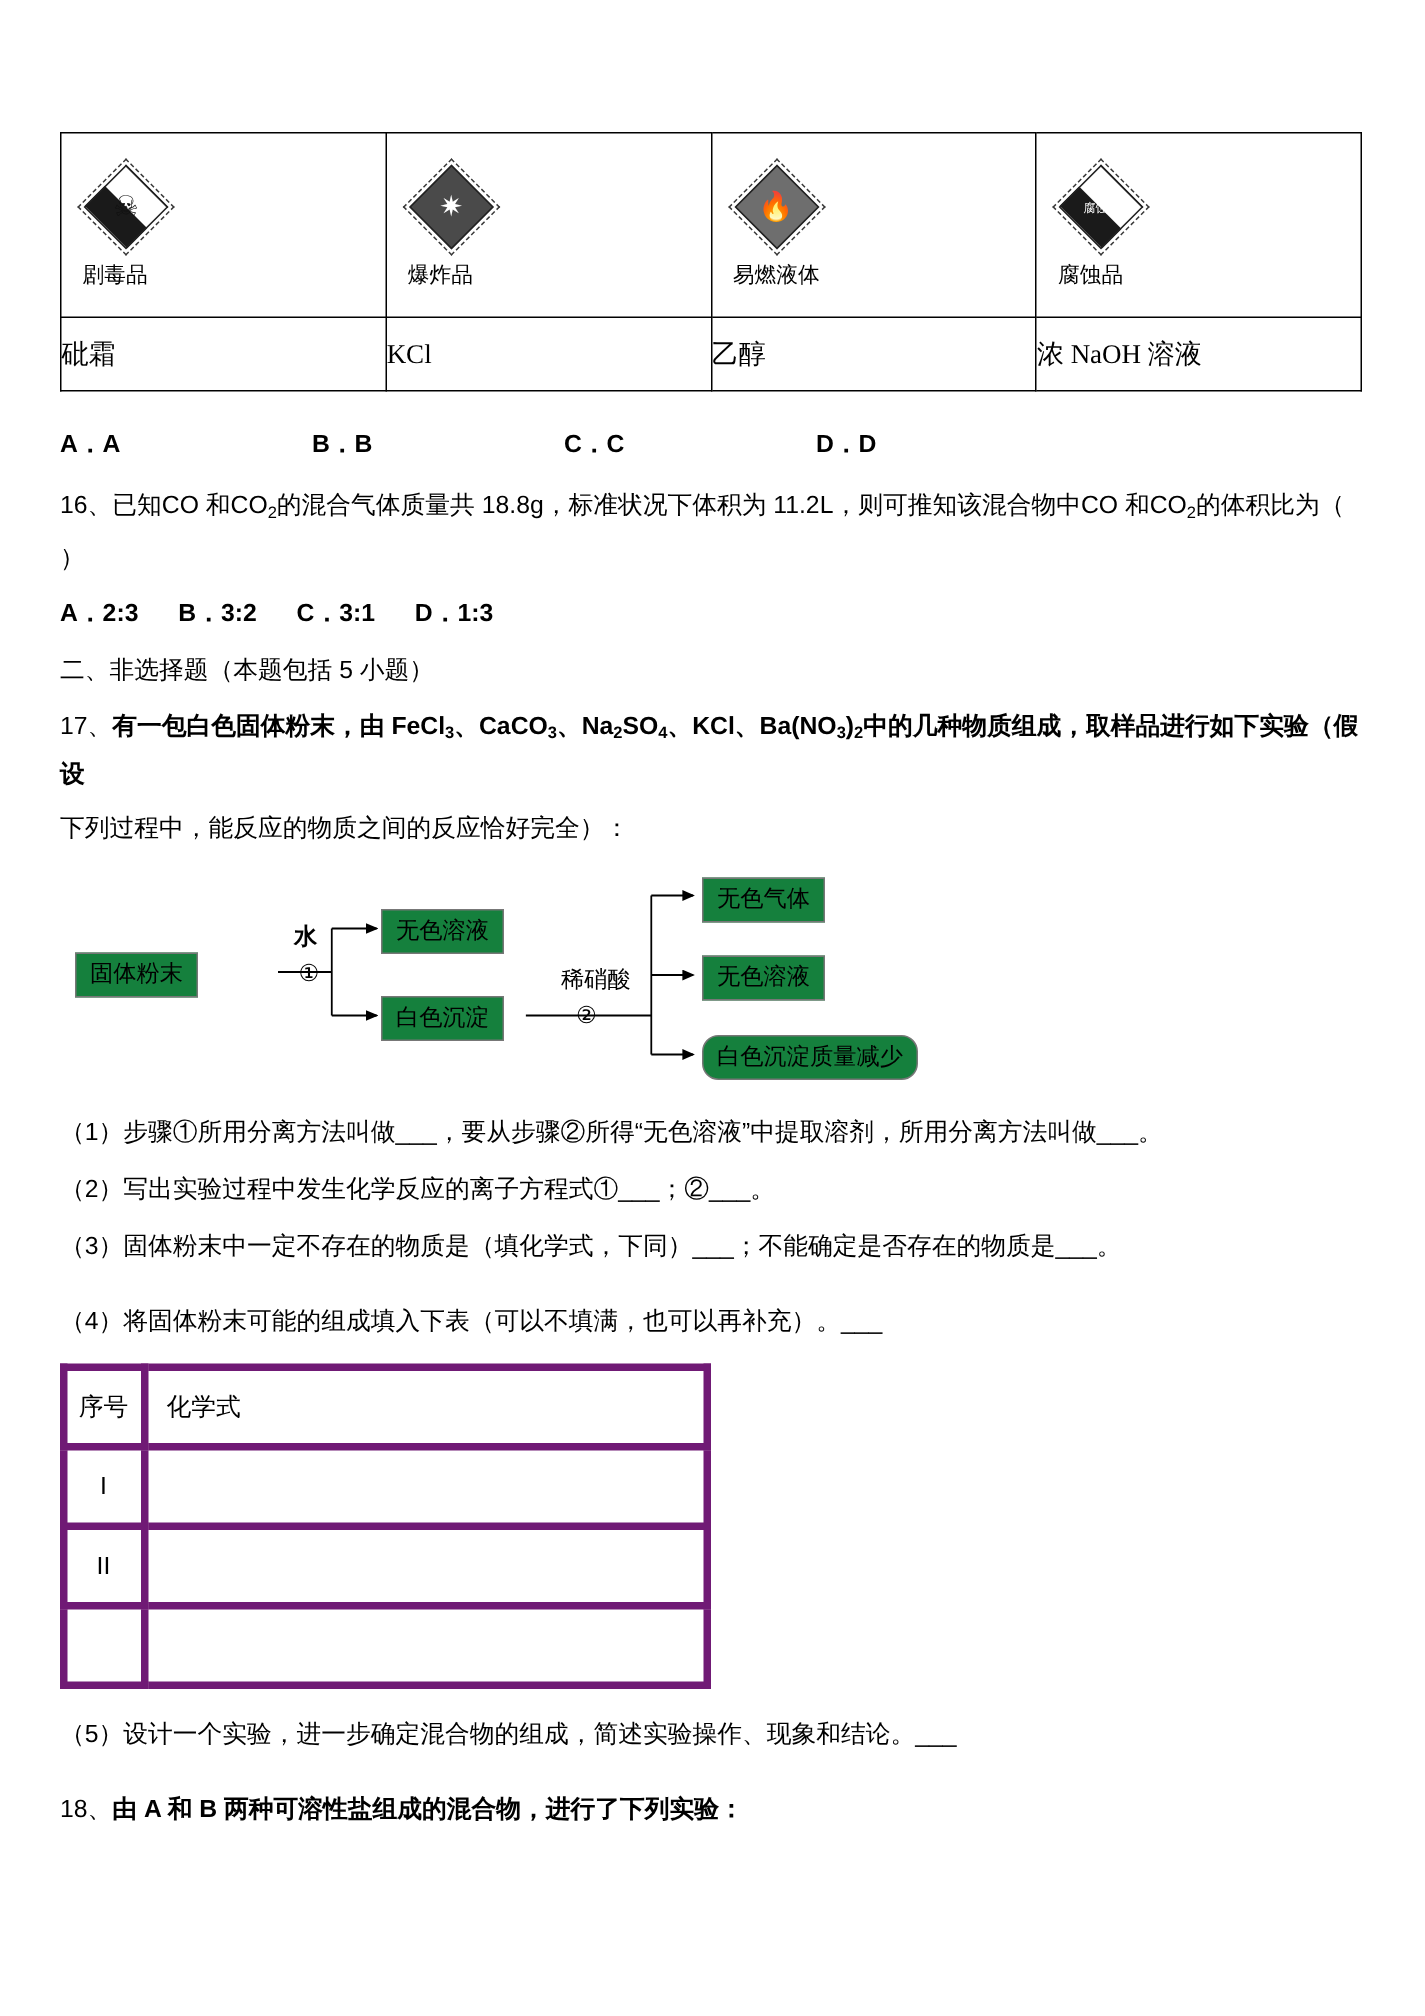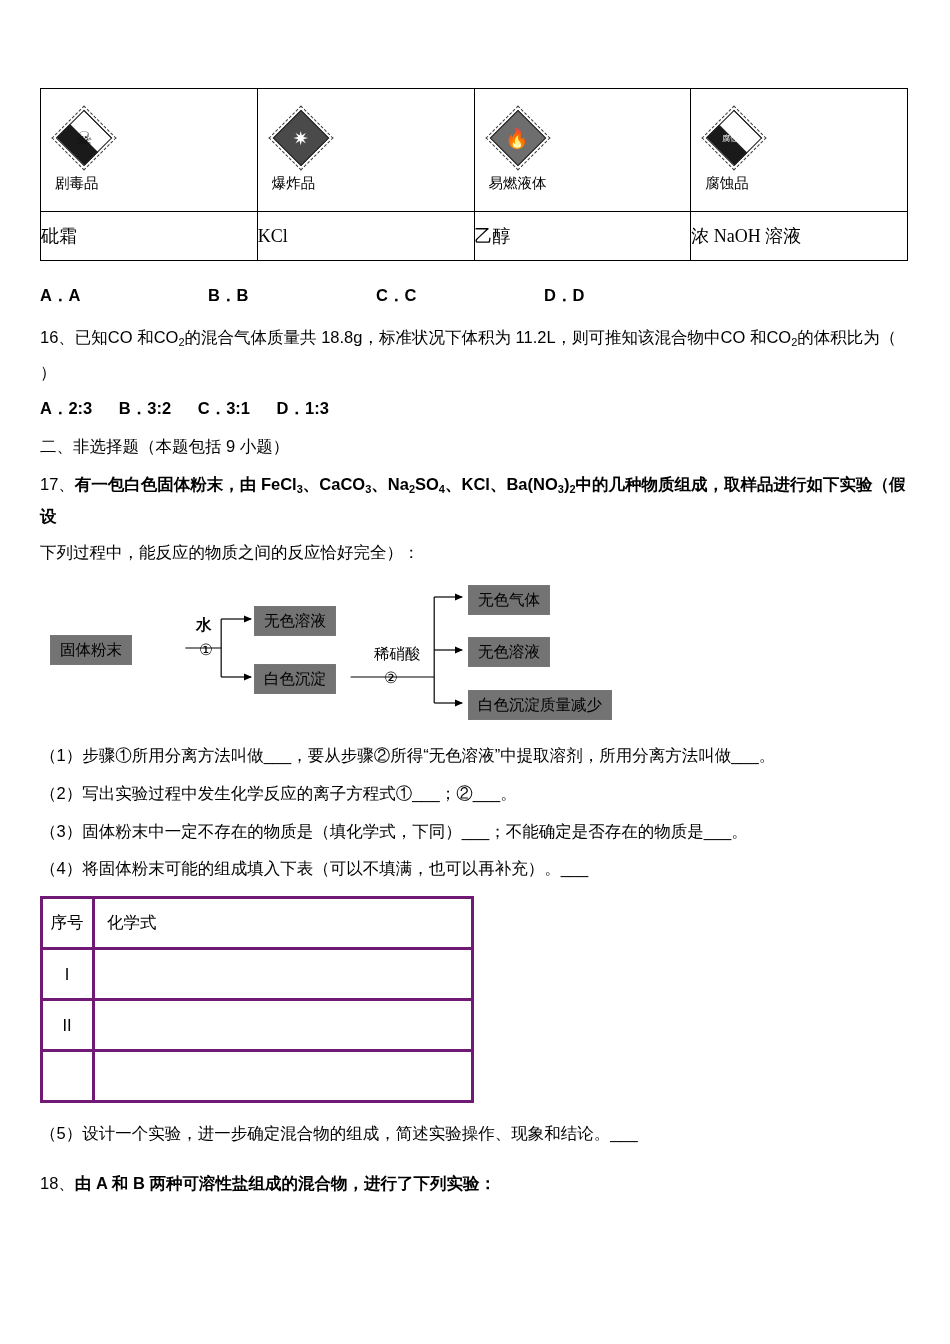--- a/index.html
+++ b/index.html
@@ -164,21 +164,21 @@
     position: relative;
     height: 130px;
     margin-top: 14px;
     margin-left: 4px;
     font-family: "Liberation Sans", sans-serif;
     font-size: 15.5px;
   }
   .fbox {
     position: absolute;
     border: 1px solid #777;
-    background: #737373;
+    background: #15803d;
     padding: 5px 9px;
     white-space: nowrap;
     line-height: 1.2;
   }
   .flabel {
     position: absolute;
     white-space: nowrap;
     line-height: 1.15;
     font-size: 15.5px;
   }
@@ -190,21 +190,21 @@
   }
 
   
   table.ans {
     border-collapse: collapse;
     width: 434px;
     margin-top: 12px;
     table-layout: fixed;
   }
   table.ans td {
-    border: 3px solid #701a75;
+    border: 5px solid #701a75;
     height: 46px;
     font-size: 16.5px;
     font-family: "Liberation Sans", sans-serif;
     padding-left: 12px;
   }
   table.ans td.idx { width: 48px; text-align: center; padding-left: 0; }
 </style>
 </head>
 <body>
 
@@ -276,21 +276,21 @@
     </p>
     <p class="q" style="margin-top:2px">）</p>
 
     <div class="opts">
       <span>A．2:3</span>
       <span>B．3:2</span>
       <span>C．3:1</span>
       <span>D．1:3</span>
     </div>
 
-    <div class="section-title">二、非选择题（本题包括 9 小题）</div>
+    <div class="section-title">二、非选择题（本题包括 5 小题）</div>
 
     <p class="q" style="margin-top:10px">
       <span>17、</span><span class="bold">有一包白色固体粉末，由 FeCl<sub>3</sub>、CaCO<sub>3</sub>、Na<sub>2</sub>SO<sub>4</sub>、KCl、Ba(NO<sub>3</sub>)<sub>2</sub>中的几种物质组成，取样品进行如下实验（假设</span>
     </p>
     <p class="q" style="margin-top:4px">下列过程中，能反应的物质之间的反应恰好完全）：</p>
 
     <div class="flow">
       <svg viewBox="0 0 868 130" preserveAspectRatio="none">
         <defs>
           <marker id="ah" markerWidth="7" markerHeight="7" refX="6" refY="3" orient="auto">
@@ -315,27 +315,27 @@
       <div class="flabel" style="left:155px; top:58px;">①</div>
 
       <div class="fbox" style="left:210px; top:23px;">无色溶液</div>
       <div class="fbox" style="left:210px; top:81px;">白色沉淀</div>
 
       <div class="flabel" style="left:318px; top:62px;margin-left:12px;">稀硝酸</div>
       <div class="flabel" style="left:340px; top:86px;">②</div>
 
       <div class="fbox" style="left:424px; top:2px;">无色气体</div>
       <div class="fbox" style="left:424px; top:54px;">无色溶液</div>
-      <div class="fbox" style="left:424px; top:107px;">白色沉淀质量减少</div>
+      <div class="fbox" style="left:424px; top:107px;border-radius:11px;">白色沉淀质量减少</div>
     </div>
 
     <p class="q" style="margin-top:26px">（1）步骤①所用分离方法叫做___，要从步骤②所得“无色溶液”中提取溶剂，所用分离方法叫做___。</p>
     <p class="q" style="margin-top:6px">（2）写出实验过程中发生化学反应的离子方程式①___；②___。</p>
     <p class="q" style="margin-top:6px">（3）固体粉末中一定不存在的物质是（填化学式，下同）___；不能确定是否存在的物质是___。</p>
-    <p class="q" style="margin-top:5px">（4）将固体粉末可能的组成填入下表（可以不填满，也可以再补充）。___</p>
+    <p class="q" style="margin-top:18px">（4）将固体粉末可能的组成填入下表（可以不填满，也可以再补充）。___</p>
 
     <table class="ans">
       <tbody>
           <tr>
         <td class="idx">序号</td>
         <td>化学式</td>
       </tr>
       <tr>
         <td class="idx">I</td>
         <td></td>

